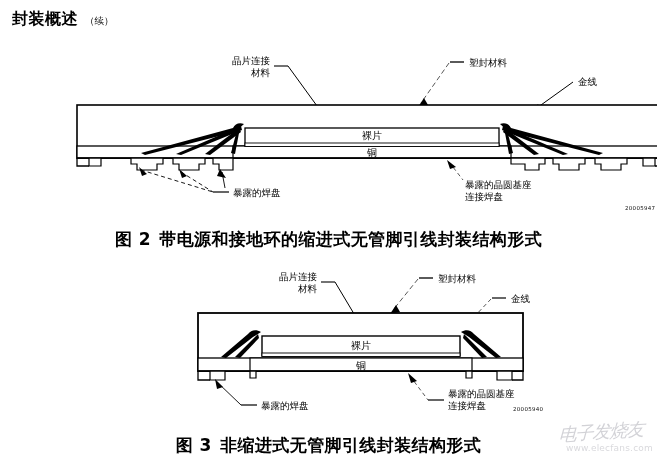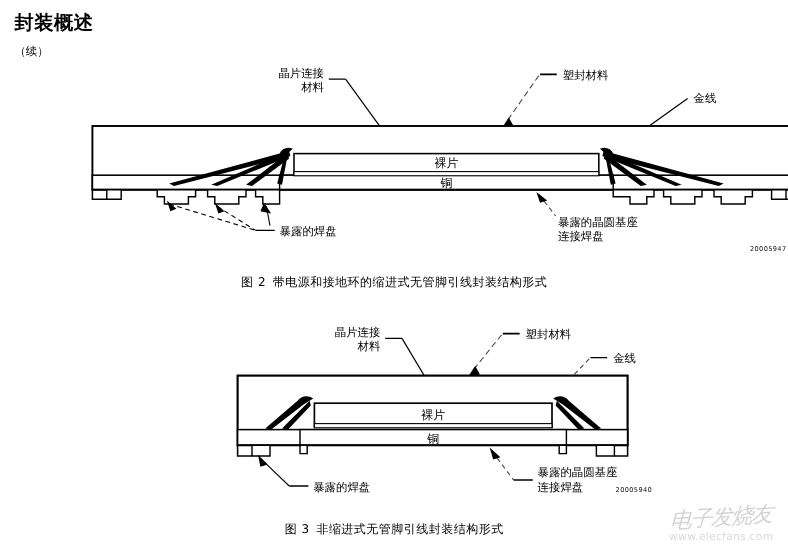--- a/index.html
+++ b/index.html
@@ -17,21 +17,20 @@
   }
 
   
   .page-header {
     position: absolute;
     left: 12px;
     top: 9px;
     display: flex;
     align-items: baseline;
     gap: 7px;
-    flex-direction: column;
   }
   .page-header .title {
     font-size: 16px;
     font-weight: bold;
     letter-spacing: 0.5px;
   }
   .page-header .cont {
     font-size: 9.5px;
     font-weight: normal;
   }
@@ -42,22 +41,22 @@
     margin-left: 45px;
   }
   .fig-svg {
     display: block;
   }
 
   .caption {
     position: absolute;
     width: 100%;
     text-align: center;
-    font-size: 10px;
-    font-weight: normal;
+    font-size: 17px;
+    font-weight: bold;
     letter-spacing: 0.4px;
     white-space: nowrap;
   }
   .caption .cap-num {
     margin-right: 2px;
   }
 
   .fig-id {
     position: absolute;
     font-size: 5.5px;
@@ -86,20 +85,21 @@
     transform: rotate(-4deg) skewX(-6deg);
     display: block;
     line-height: 1;
   }
   .watermark .wm-url {
     font-size: 9px;
     color: #9a9aa4;
     letter-spacing: 0.2px;
     display: block;
     margin-top: 2px;
+    text-align: right;
   }
 
   
   text {
     font-family: "DejaVu Sans", "Liberation Sans", sans-serif;
     fill: #000;
   }
   .lbl {
     font-size: 9.5px;
   }

